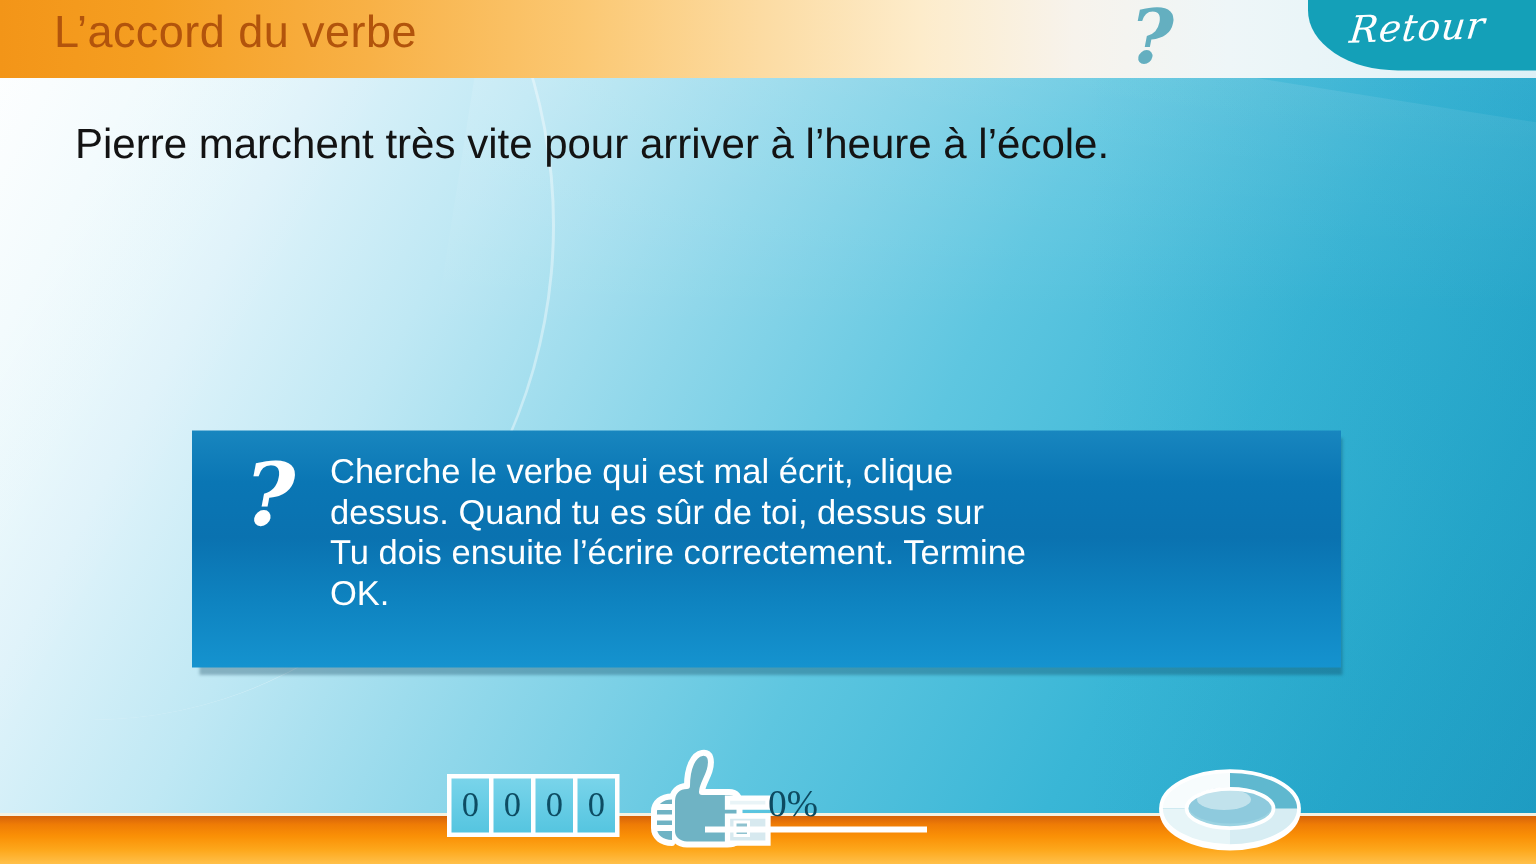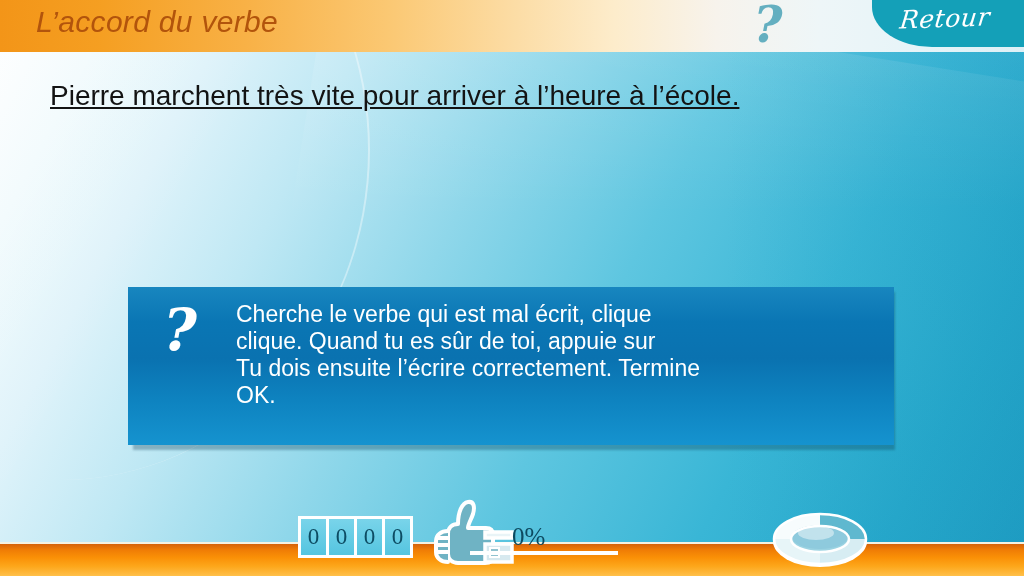--- a/index.html
+++ b/index.html
@@ -98,21 +98,20 @@
         #ddf0f6 100%);
   }
   .header-title {
     position: absolute;
     left: 36px;
     top: 5px;
     font-size: 30px;
     color: #b2540c;
     letter-spacing: 0.3px;
     white-space: nowrap;
-    font-style: italic;
   }
   .header-help-icon {
     position: absolute;
     left: 745px;
     top: -2px;
     width: 46px;
     height: 54px;
     color: #64afc0;
     font-size: 50px;
     font-weight: bold;
@@ -145,21 +144,20 @@
 
   
   .sentence {
     position: absolute;
     left: 50px;
     top: 80px;
     width: 920px;
     font-size: 28px;
     color: #131313;
     white-space: nowrap;
-    text-decoration: underline;
   }
 
   
   .panel-shadow {
     position: absolute;
     left: 133px;
     top: 292px;
     width: 762px;
     height: 158px;
     background: rgba(10,60,85,0.32);
@@ -187,21 +185,21 @@
     color: #ffffff;
     font-size: 58px;
     font-style: italic;
     font-weight: bold;
     line-height: 70px;
     text-align: center;
     font-family: "DejaVu Serif", serif;
   }
   .panel-text {
     position: absolute;
-    left: 108px;
+    left: 92px;
     top: 14px;
     right: 12px;
     color: #ffffff;
     font-size: 23px;
     line-height: 27px;
   }
   .panel-text .ln { display: block; white-space: nowrap; }
 
   
   .footer {
@@ -298,21 +296,21 @@
     </div>
   </div>
 
   <div class="sentence">Pierre marchent très vite pour arriver à l’heure à l’école.</div>
 
   <div class="panel-shadow"></div>
   <div class="panel">
     <div class="panel-icon">?</div>
     <div class="panel-text">
       <span class="ln">Cherche le verbe qui est mal écrit, clique</span>
-      <span class="ln">clique. Quand tu es sûr de toi, appuie sur</span>
+      <span class="ln">dessus. Quand tu es sûr de toi, dessus sur</span>
       <span class="ln">Tu dois ensuite l’écrire correctement. Termine</span>
       <span class="ln">OK.</span>
     </div>
   </div>
 
   <div class="footer"></div>
 
   <div class="score-boxes">
     <div class="score-box">0</div>
     <div class="score-box">0</div>

